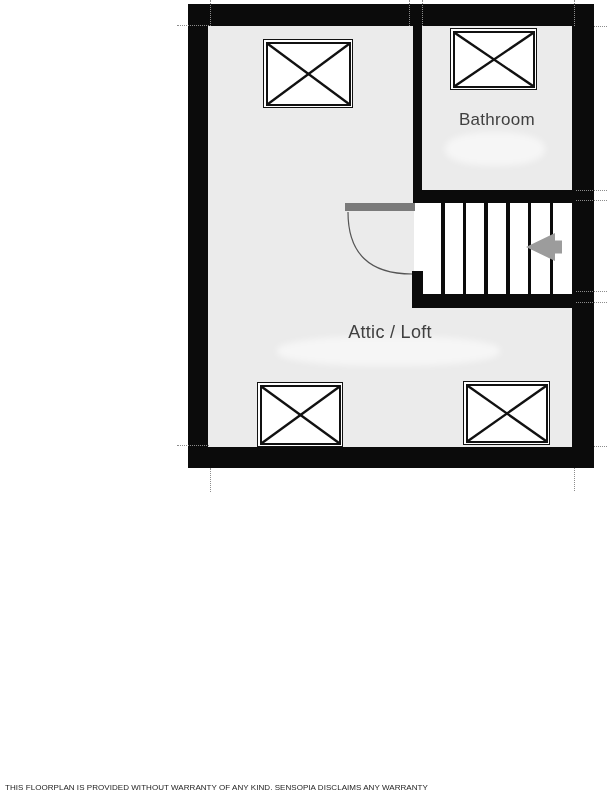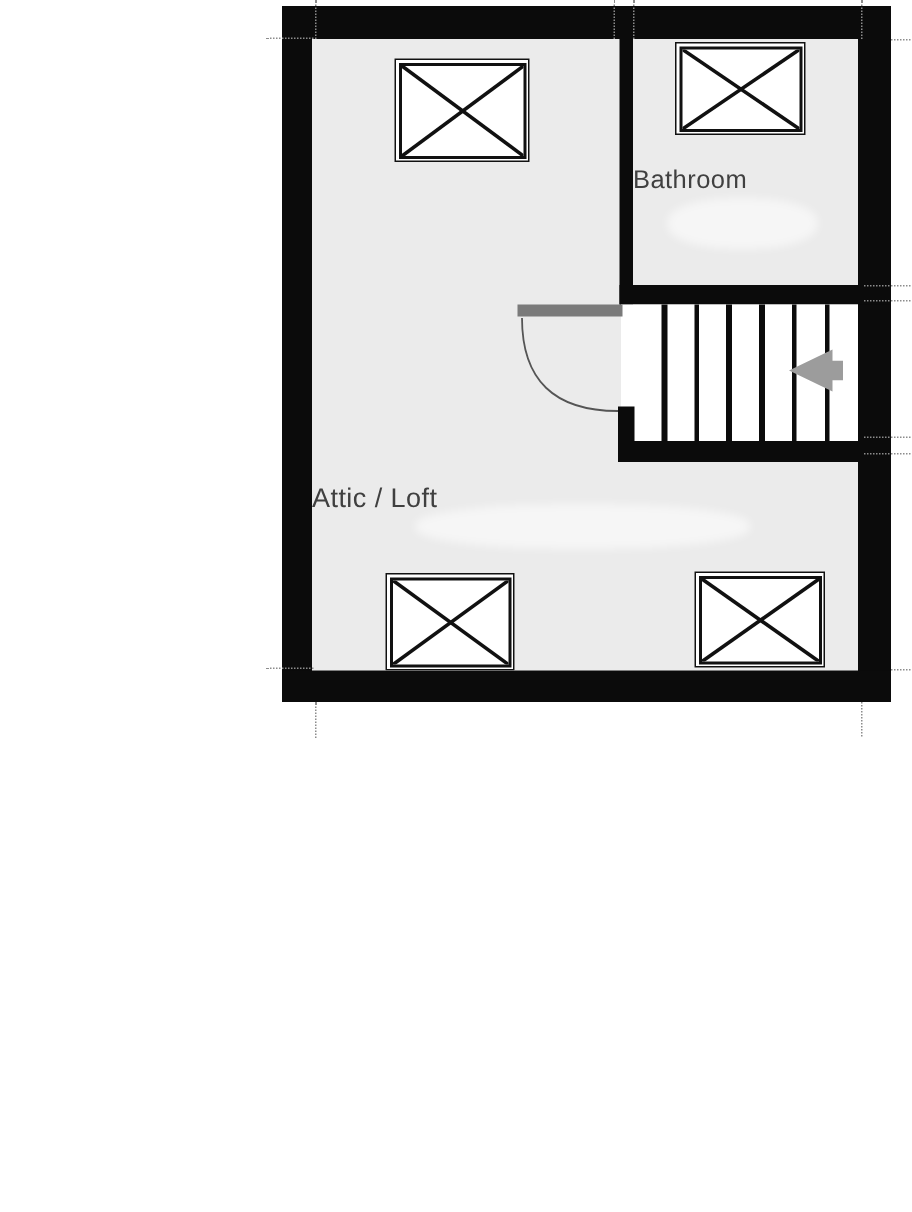--- a/index.html
+++ b/index.html
@@ -9,21 +9,21 @@
   .wall{position:absolute;background:#0b0b0b;}
   .floor{position:absolute;background:#ebebeb;}
   .white{position:absolute;background:#ffffff;}
   .ghost{position:absolute;background:rgba(255,255,255,0.55);border-radius:45%;filter:blur(3px);}
   .dot-h{position:absolute;height:0;border-top:1px dotted #8c8c8c;}
   .dot-v{position:absolute;width:0;border-left:1px dotted #8c8c8c;}
   .skylight{position:absolute;background:#ffffff;border:1.5px solid #111;box-sizing:border-box;}
   .skylight-inner{position:absolute;left:1.5px;top:1.5px;right:1.5px;bottom:1.5px;border:2px solid #111;box-sizing:border-box;}
   .skylight-inner svg{display:block;width:100%;height:100%;}
   .tread-bar{position:absolute;background:#0b0b0b;width:3.5px;top:0;bottom:0;}
-  .room-label{position:absolute;color:#404040;font-size:17px;letter-spacing:0.3px;}
+  .room-label{position:absolute;color:#404040;font-size:17px;letter-spacing:0.3px;text-align:center;}
   .door-leaf{position:absolute;background:#7a7a7a;}
   .disclaimer{position:absolute;left:5px;top:783px;width:430px;color:#222;font-size:8px;line-height:10px;letter-spacing:0.05px;}
 </style>
 </head>
 <body>
 
 <div id="canvas">
 
   <div class="floor" style="left:208px;top:26px;width:364px;height:421px;"></div>
   <div class="floor" style="left:422px;top:26px;width:150px;height:164px;"></div>
@@ -104,15 +104,16 @@
   <div class="dot-h" style="left:576px;top:302px;width:31px;"></div>
   <div class="dot-h" style="left:594px;top:446px;width:13px;"></div>
   <div class="dot-v" style="left:573.5px;top:468px;height:23px;"></div>
   <div class="dot-h" style="left:177px;top:445px;width:32px;"></div>
   <div class="dot-v" style="left:209.5px;top:468px;height:24px;"></div>
 
   <div class="room-label" style="left:422px;top:110px;width:150px;">Bathroom</div>
   <div class="room-label" style="left:208px;top:322px;width:364px;font-size:18px;">Attic / Loft</div>
 
   <div class="disclaimer">
+    <div>THIS FLOORPLAN IS PROVIDED WITHOUT WARRANTY OF ANY KIND. SENSOPIA DISCLAIMS ANY WARRANTY</div>
   </div>
 
 </div>
 
 </body></html>

